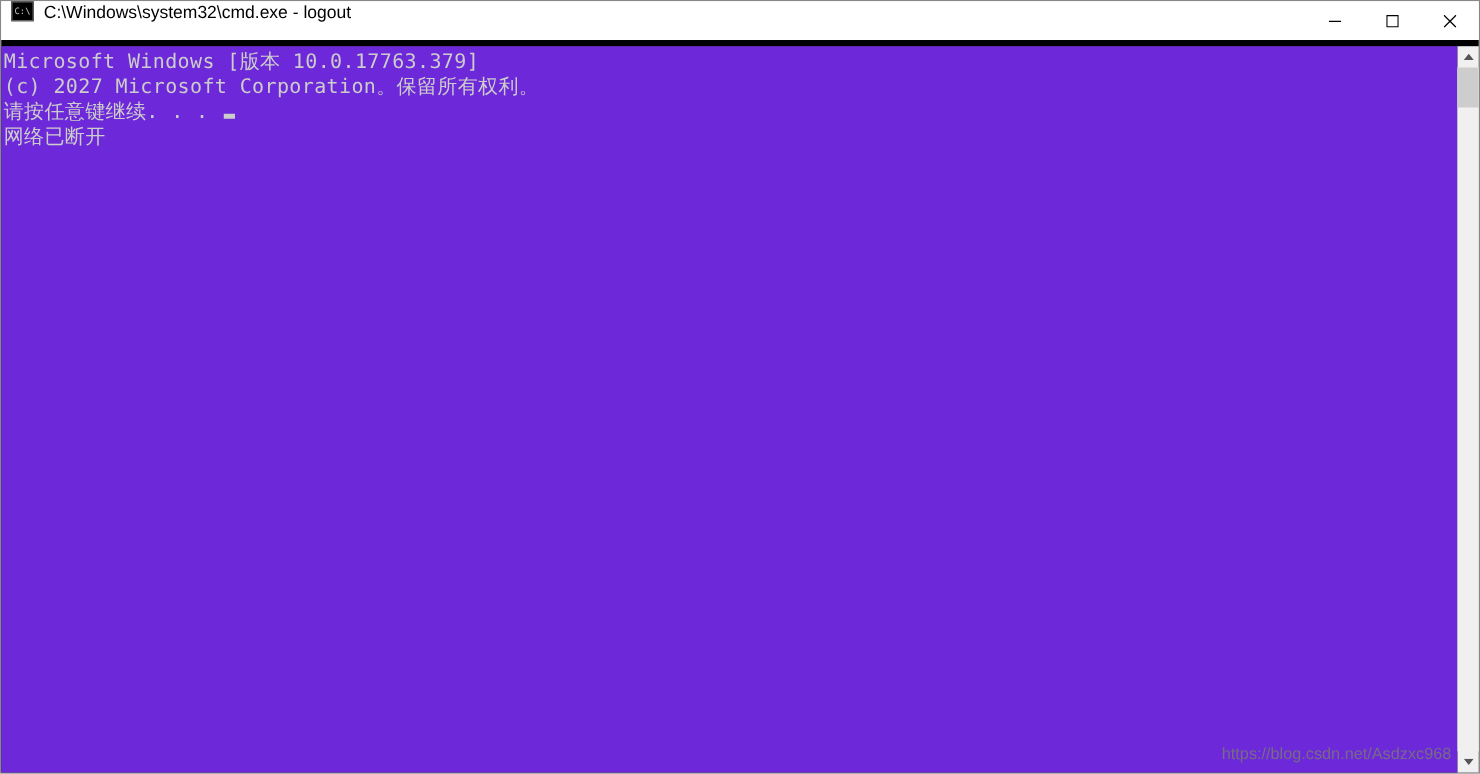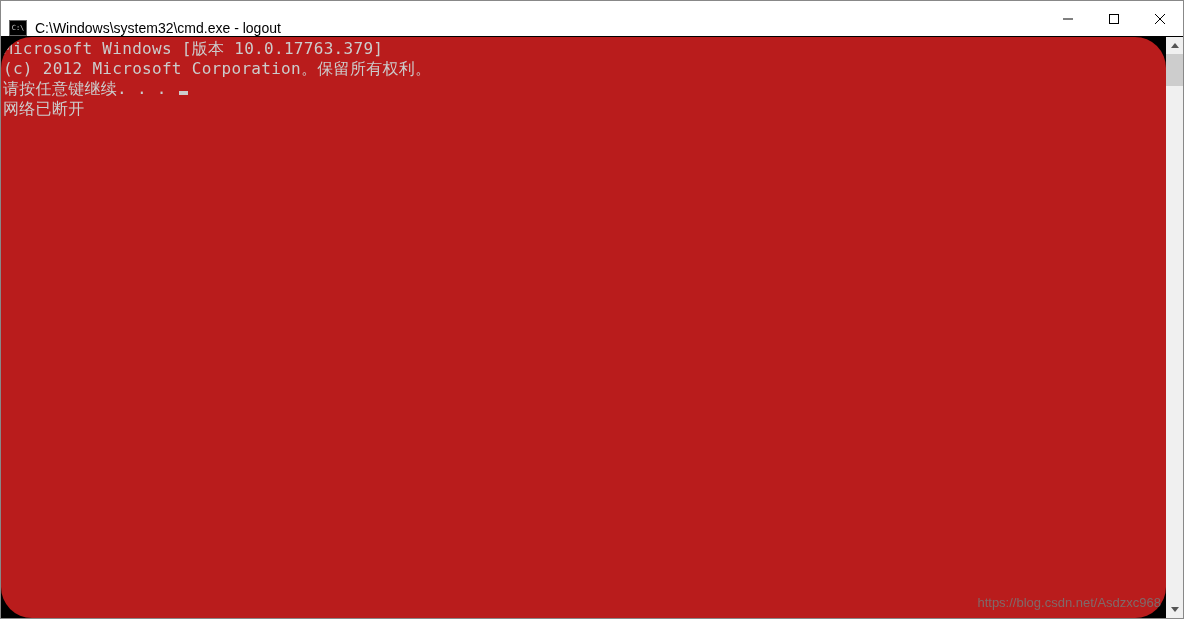--- a/index.html
+++ b/index.html
@@ -20,23 +20,23 @@
       height: 619px;
       background: #fff;
       border: 1px solid #888;
       display: flex;
       flex-direction: column;
     }
     .titlebar {
       height: 36px;
       background: #fff;
       display: flex;
-      align-items: flex-end;
+      align-items: flex-start;
       padding: 0 0 0 8px;
-      border-bottom: 1px solid #000000;
+      border-bottom: 5px solid #000000;
     }
     .titlebar-icon {
       width: 18px;
       height: 16px;
       background: #000;
       border: 1px solid #666;
       margin-right: 8px;
       position: relative;
       display: flex;
       align-items: center;
@@ -71,30 +71,29 @@
       height: 10px;
     }
     .content-area {
       flex: 1;
       display: flex;
       background: #000;
       position: relative;
     }
     .terminal {
       flex: 1;
-      background: #b91c1c;
+      background: #6d28d9;
       color: #ccc;
       font-family: "NSimSun", "SimSun", "Consolas", monospace;
       font-size: 16px;
       line-height: 20px;
       padding: 2px 0 0 2px;
       white-space: pre;
       overflow: hidden;
       letter-spacing: 0.3px;
-      border-radius: 31px;
     }
     .terminal-line {
       display: block;
     }
     .cursor {
       display: inline-block;
       width: 9px;
       height: 4px;
       background: #ccc;
       vertical-align: baseline;
@@ -162,21 +161,21 @@
       <div class="titlebar-btn close">
         <svg viewBox="0 0 10 10">
             <line x1="0" y1="0" x2="10" y2="10" stroke="#000" stroke-width="1"></line>
             <line x1="10" y1="0" x2="0" y2="10" stroke="#000" stroke-width="1"></line>
           </svg>
       </div>
     </div>
   </div>
 
   <div class="content-area">
-    <div class="terminal"><span class="terminal-line">Microsoft Windows [版本 10.0.17763.379]</span><span class="terminal-line">(c) 2012 Microsoft Corporation。保留所有权利。</span><span class="terminal-line"></span><span class="terminal-line"><span>请按任意键继续. . . </span><span class="cursor"></span></span><span class="terminal-line">网络已断开</span></div>
+    <div class="terminal"><span class="terminal-line">Microsoft Windows [版本 10.0.17763.379]</span><span class="terminal-line">(c) 2027 Microsoft Corporation。保留所有权利。</span><span class="terminal-line"></span><span class="terminal-line"><span>请按任意键继续. . . </span><span class="cursor"></span></span><span class="terminal-line">网络已断开</span></div>
 
     <div class="scrollbar">
       <div class="scroll-arrow">
         <svg width="8" height="5" viewBox="0 0 8 5">
             <path d="M0 5 L4 0 L8 5 Z" fill="#555"></path>
           </svg>
       </div>
       <div class="scroll-track">
         <div class="scroll-thumb"></div>
       </div>

